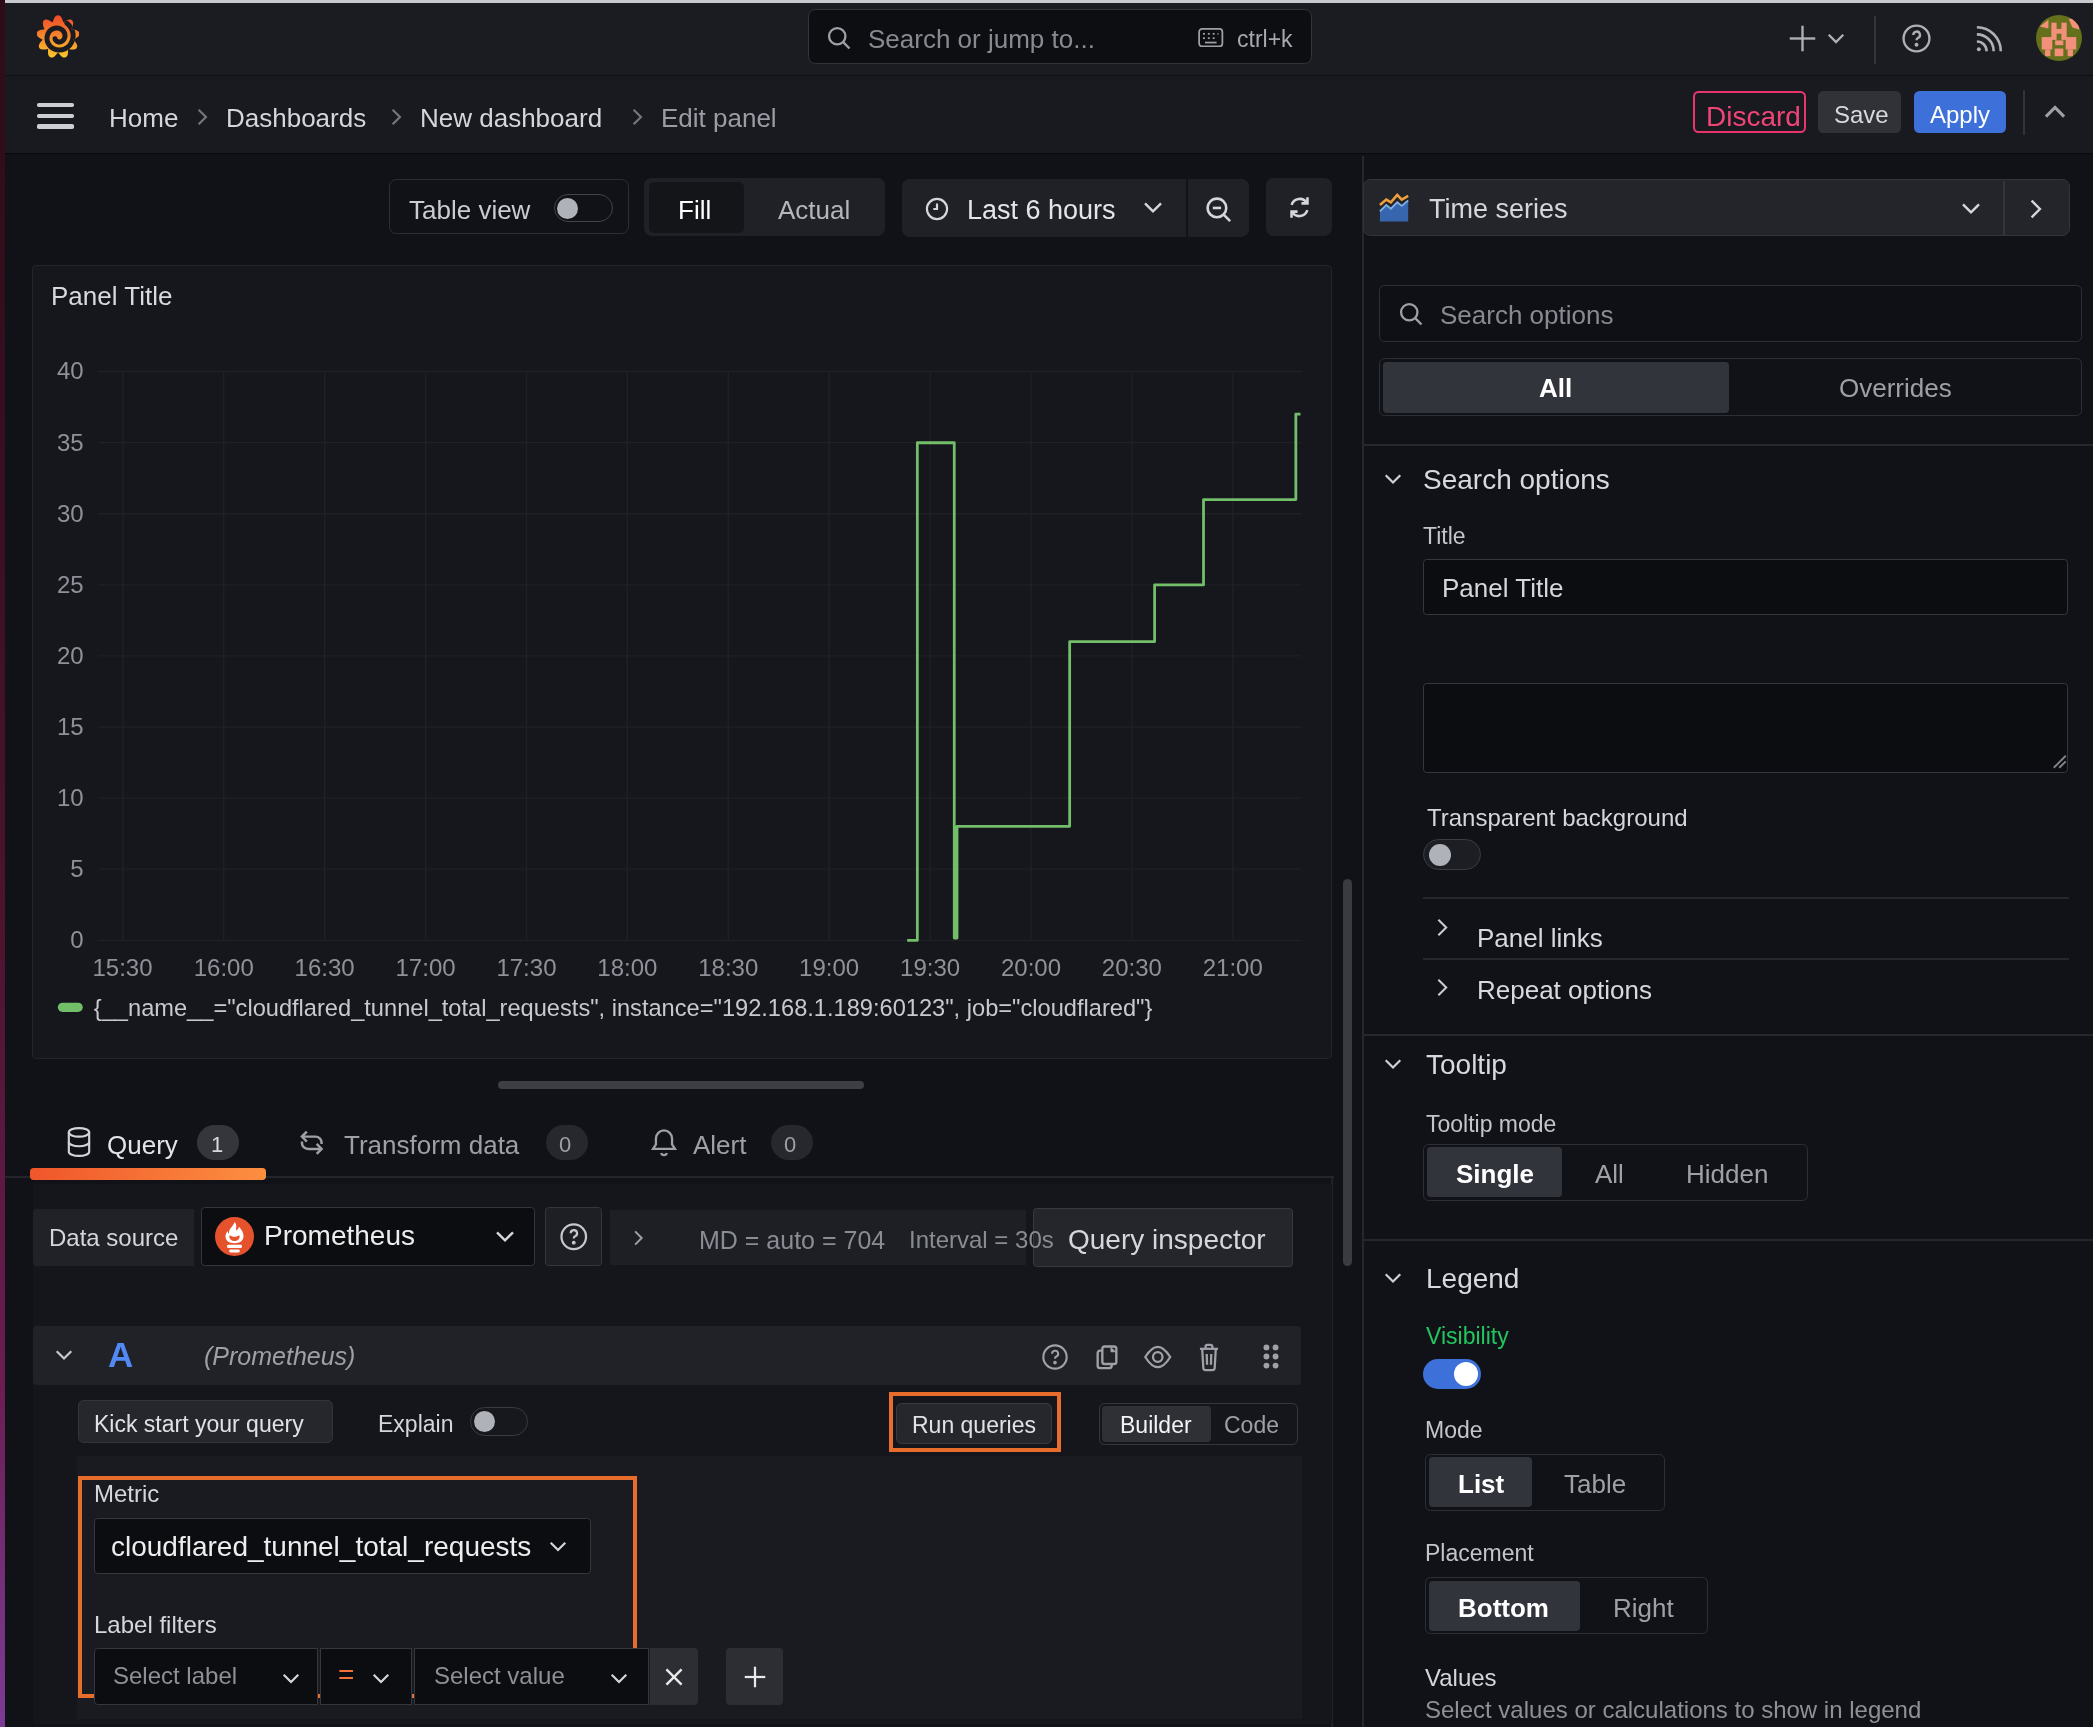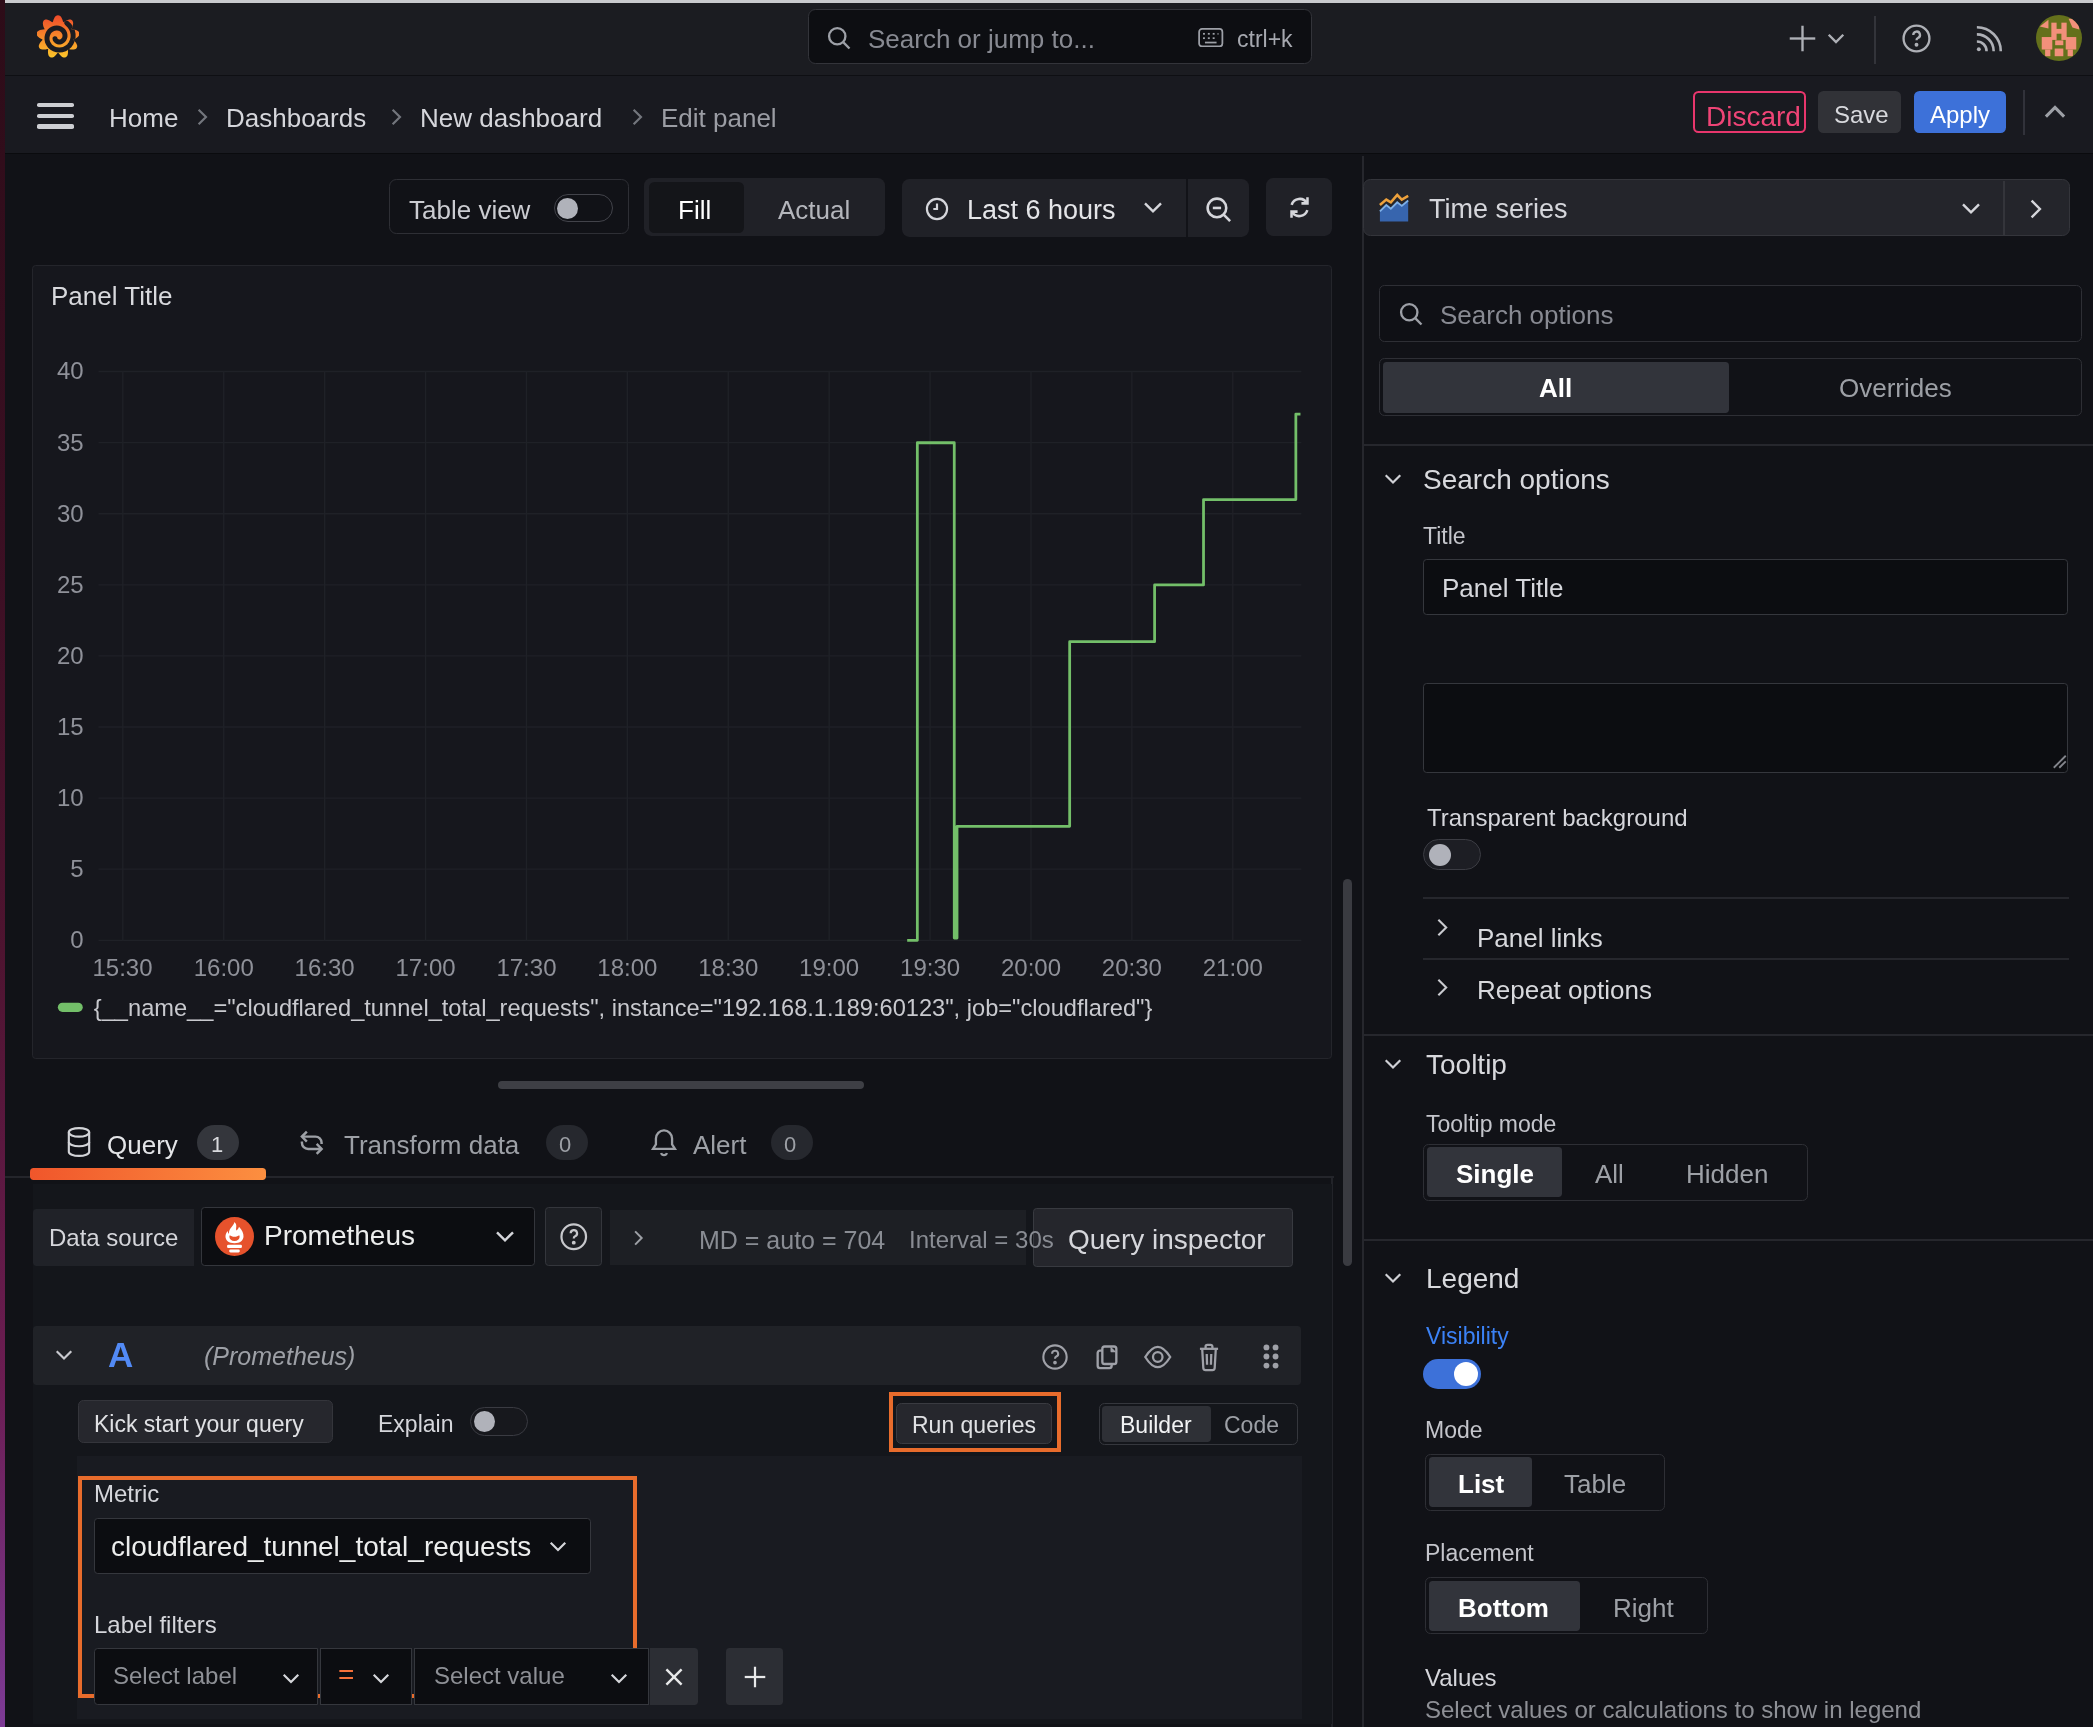--- a/index.html
+++ b/index.html
@@ -434,21 +434,21 @@
   <div class="txt" style="left:1456px;top:1159px;font-size:26px;font-weight:bold;color:#ffffff;">Single</div>
   <div class="txt" style="left:1595px;top:1159px;font-size:26px;color:#9da0a6;">All</div>
   <div class="txt" style="left:1686px;top:1159px;font-size:26px;color:#9da0a6;">Hidden</div>
 
   <div class="abs" style="left:1362px;top:1239px;width:731px;height:1.8px;background:#26272d;"></div>
 
   <svg class="abs" style="left:1383px;top:1270px" width="20" height="15.7" viewBox="0 0 22 16" fill="none" stroke="#d0d1d6" stroke-width="2.4">
       <polyline points="3,4 11,12 19,4"></polyline>
     </svg>
   <div class="txt" style="left:1426px;top:1263px;font-size:28px;font-weight:500;color:#d8d9dd;">Legend</div>
-  <div class="txt" style="left:1426px;top:1323px;font-size:23px;color:#3b82f6;">Visibility</div>
+  <div class="txt" style="left:1426px;top:1323px;font-size:23px;color:#22c55e;">Visibility</div>
   <div class="abs" style="left:1423px;top:1359px;width:58px;height:30px;background:#3d71d9;border-radius:15.7px;"></div>
   <div class="abs" style="left:1454px;top:1362px;width:24px;height:24px;background:#ffffff;border-radius:50%;"></div>
   <div class="txt" style="left:1425px;top:1417px;font-size:23px;color:#c4c5cb;">Mode</div>
   <div class="abs" style="left:1425px;top:1454px;width:240px;height:57px;border:1.8px solid #2e2f35;border-radius:5.5px;"></div>
   <div class="abs" style="left:1429px;top:1457px;width:103px;height:50px;background:#32343b;border-radius:3.7px;"></div>
   <div class="txt" style="left:1458px;top:1469px;font-size:26px;font-weight:bold;color:#ffffff;">List</div>
   <div class="txt" style="left:1564px;top:1469px;font-size:26px;color:#9da0a6;">Table</div>
   <div class="txt" style="left:1425px;top:1540px;font-size:23px;color:#c4c5cb;">Placement</div>
   <div class="abs" style="left:1425px;top:1577px;width:283px;height:57px;border:1.8px solid #2e2f35;border-radius:5.5px;"></div>
   <div class="abs" style="left:1429px;top:1581px;width:151px;height:50px;background:#32343b;border-radius:3.7px;"></div>

